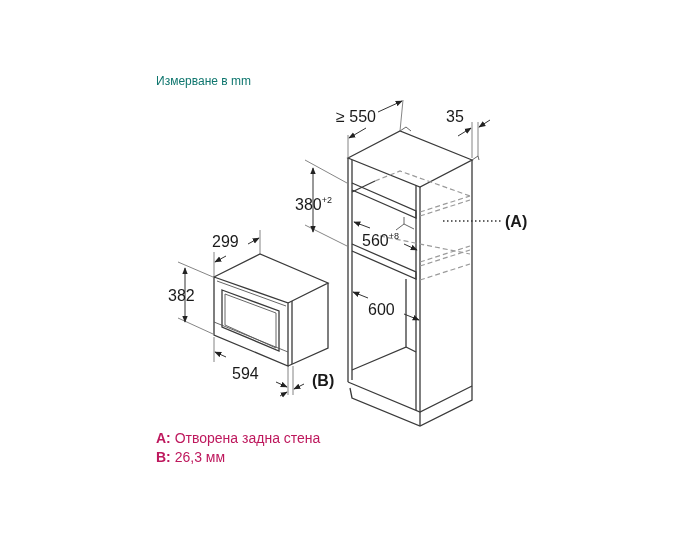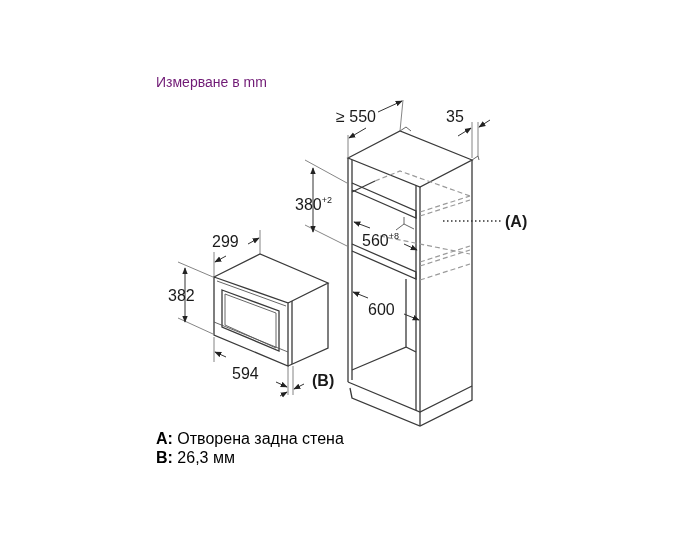--- a/index.html
+++ b/index.html
@@ -1,20 +1,20 @@
 <!DOCTYPE html>
 <html><head>
   <meta charset="utf-8">
   <style>
     html, body { margin: 0; padding: 0; background: #ffffff; }
     body { width: 700px; height: 550px; position: relative; overflow: hidden;
            font-family: "Liberation Sans", "DejaVu Sans", sans-serif; color: #1a1a1a; }
     #diagram { position: absolute; left: 0; top: 0; width: 700px; height: 550px; }
-    .title { position: absolute; left: 156px; top: 74px; font-size: 14px; color: #701a75; }
-    .legend { position: absolute; left: 156px; top: 429px; font-size: 16px; line-height: 19px; color: #000000; }
+    .title { position: absolute; left: 156px; top: 74px; font-size: 12px; color: #0f766e; }
+    .legend { position: absolute; left: 156px; top: 429px; font-size: 14px; line-height: 19px; color: #be185d; }
     .legend .key { font-weight: bold; }
     svg text { font-family: "Liberation Sans", "DejaVu Sans", sans-serif; fill: #1a1a1a; }
     .ln { stroke: #3a3a3a; stroke-width: 1.3; fill: none; }
     .lnt { stroke: #555; stroke-width: 0.9; fill: none; }
     .dash { stroke: #9a9a9a; stroke-width: 1.2; fill: none; stroke-dasharray: 5 3; }
     .dot { stroke: #333; stroke-width: 1.4; fill: none; stroke-dasharray: 1.5 2.5; }
     .dim { stroke: #333; stroke-width: 1; fill: none; }
     .ext { stroke: #666; stroke-width: 0.8; fill: none; }
   </style>
 </head>

